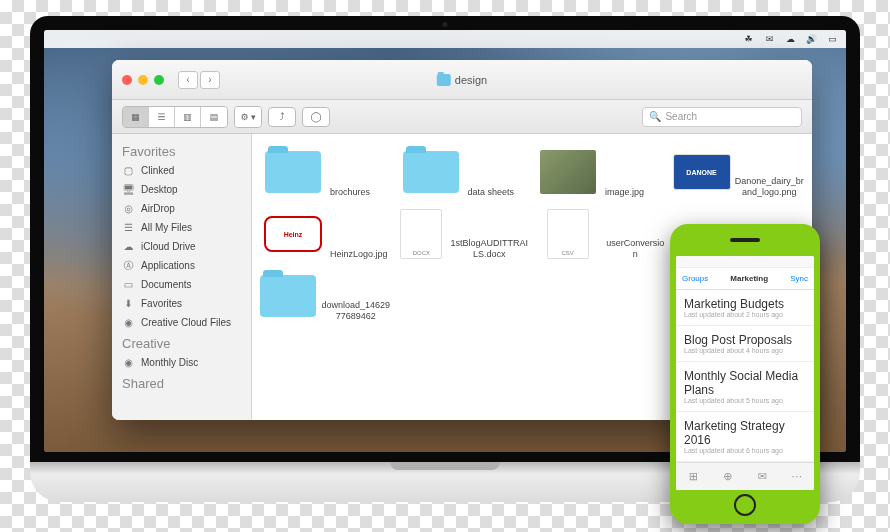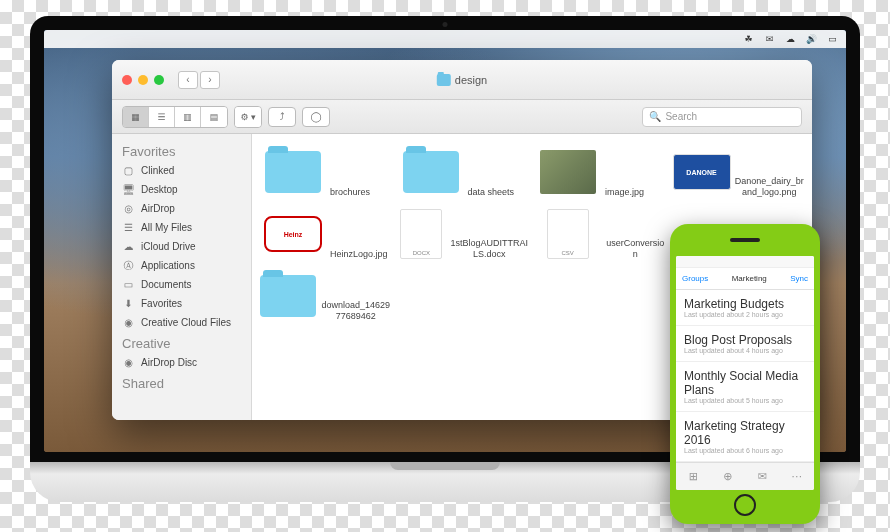--- a/index.html
+++ b/index.html
@@ -61,21 +61,21 @@
 .danone{background:#1e4fa0;color:#fff}
 .heinz{background:#fff;color:#c00;border:2px solid #c00;border-radius:8px}
 .doc-thumb{width:42px;height:50px;background:#fff;border:1px solid #ddd;border-radius:2px;position:relative}
 .doc-thumb::after{content:attr(data-ext);position:absolute;bottom:2px;left:0;right:0;text-align:center;font-size:6px;color:#888}
 
 
 .phone{position:absolute;right:70px;bottom:8px;width:150px;height:300px;background:#84cc16;border-radius:18px;padding:32px 6px 34px;z-index:5;box-shadow:0 8px 24px rgba(0,0,0,.5)}
 .phone-screen{width:100%;height:100%;background:#fff;border-radius:2px;overflow:hidden;display:flex;flex-direction:column;font-size:8px}
 .phone-status{height:12px;background:#f8f8f8;border-bottom:1px solid #eee}
 .phone-nav{height:22px;display:flex;align-items:center;justify-content:space-between;padding:0 6px;border-bottom:1px solid #e0e0e0;font-size:8px}
-.phone-nav .l{color:#0a84ff}.phone-nav .c{color:#333;font-weight:400}.phone-nav .r{color:#0a84ff}
+.phone-nav .l{color:#0a84ff}.phone-nav .c{color:#333;font-weight:700}.phone-nav .r{color:#0a84ff}
 .phone-list{flex:1;overflow:auto}
 .phone-row{padding:7px 8px;border-bottom:1px solid #eee}
 .phone-row .t{color:#333;font-weight:500;font-size:12px}
 .phone-row .s{color:#aaa;font-size:7px}
 .phone-tab{height:28px;background:#f4f4f4;border-top:1px solid #ddd;display:flex}
 .phone-tab div{flex:1;display:flex;align-items:center;justify-content:center;color:#999;font-size:11px}
 .phone-home{position:absolute;bottom:8px;left:50%;transform:translateX(-50%);width:22px;height:22px;border:2px solid #222;border-radius:50%}
 .phone-speaker{position:absolute;top:14px;left:50%;transform:translateX(-50%);width:30px;height:4px;background:#222;border-radius:2px}
 </style>
 </head>
@@ -166,21 +166,21 @@
                 <span class="ic">⬇</span>
                 <span>Favorites</span>
               </div>
               <div class="sb-item">
                 <span class="ic">◉</span>
                 <span>Creative Cloud Files</span>
               </div>
               <div class="sb-head">Creative</div>
               <div class="sb-item">
                 <span class="ic">◉</span>
-                <span>AirDrop Disc</span>
+                <span>Monthly Disc</span>
               </div>
               <div class="sb-head">Shared</div>
             </div>
           <div class="content">
             <div class="grid" id="file-grid">
                 <div class="file">
                   <div class="thumb">
                     <div class="folder-ic"></div>
                   </div>
                   <div class="lbl">brochures</div>

